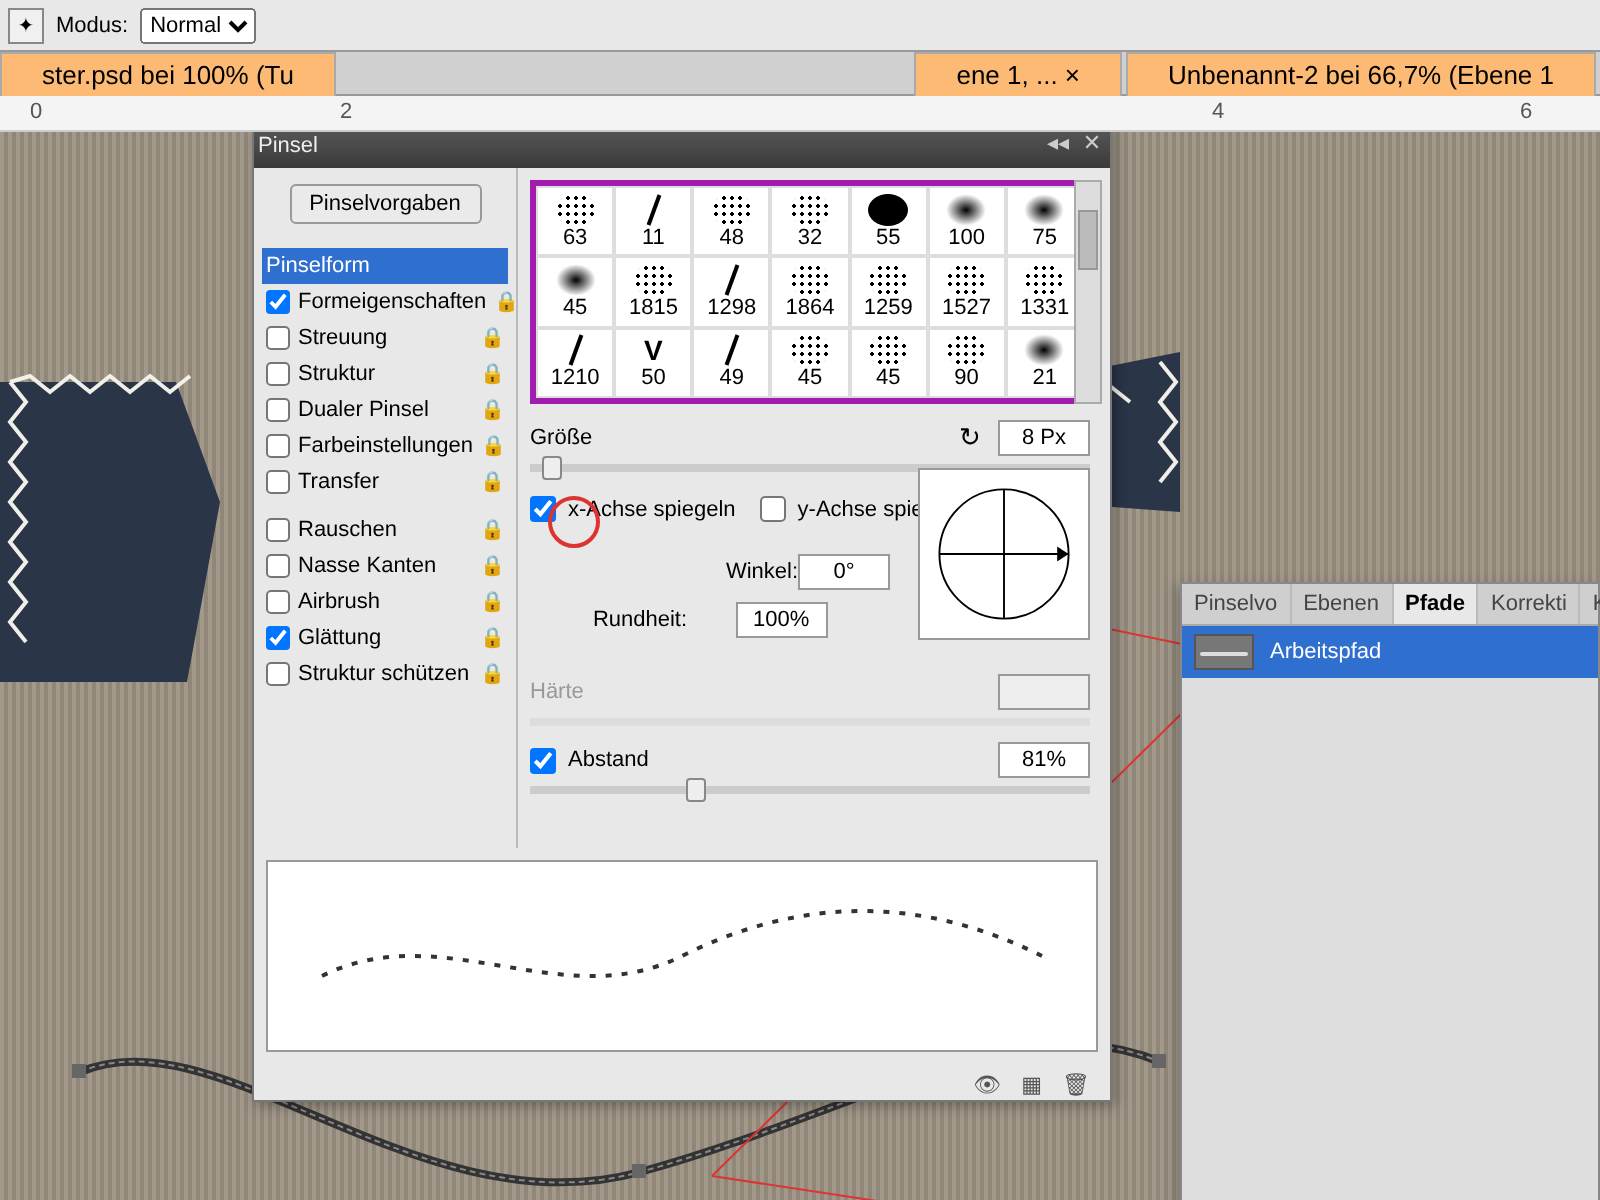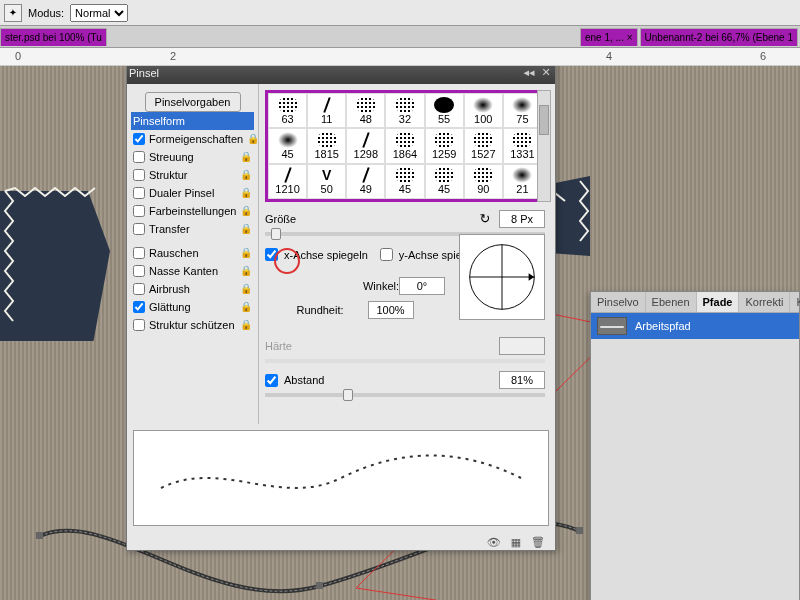--- a/index.html
+++ b/index.html
@@ -2,42 +2,42 @@
 <html><head>
 <meta charset="utf-8">
 <style>
 *{box-sizing:border-box;margin:0;padding:0;font-family:Tahoma,sans-serif;font-size:11px}
 body{background:#b8b8b8;width:800px;height:600px;overflow:hidden;position:relative}
 .topbar{height:26px;background:#e8e8e8;border-bottom:1px solid #999;display:flex;align-items:center;padding:0 4px;gap:6px}
 .topbar .icon{width:18px;height:18px;border:1px solid #888;background:#f0f0f0;display:flex;align-items:center;justify-content:center;font-size:10px}
 .topbar select{height:18px;font-size:11px}
 .topbar label{font-size:11px}
 .tabbar{height:22px;background:#d0d0d0;display:flex;align-items:center;border-bottom:1px solid #999}
-.tabbar .tab{padding:3px 4px;background:#a21caf;border:1px solid #aaa;border-bottom:none;margin-right:2px;font-size:10px}
+.tabbar .tab{padding:3px 20px;background:#fdba74;border:1px solid #aaa;border-bottom:none;margin-right:2px;font-size:13px}
 .tabbar .spacer{flex:1}
 .ruler{height:18px;background:#f4f4f4;border-bottom:1px solid #ccc;position:relative;font-size:9px;color:#555;display:flex}
 .ruler span{position:absolute;top:2px}
 .canvas{position:relative;width:800px;height:534px;background:#9b9284;overflow:hidden}
 .knit{position:absolute;inset:0;background:
 repeating-linear-gradient(90deg,#a39a8c 0 2px,#8f8678 2px 4px),
 repeating-linear-gradient(0deg,rgba(0,0,0,.08) 0 2px,transparent 2px 6px);
 opacity:.9}
 .patch{position:absolute;background:#2a3548;border:4px solid transparent}
 .patch.left{width:110px;height:150px;left:0;top:125px;clip-path:polygon(0 0,80% 0,100% 40%,85% 100%,0 100%)}
 .patch.right{position:absolute;left:470px;top:110px;width:120px;height:80px;clip-path:polygon(0 30%,100% 0,100% 100%,10% 90%)}
 .zigzag{position:absolute;stroke:#f0f0e8;stroke-width:2;fill:none}
 .stitch-path{position:absolute;left:30px;top:430px;width:560px;height:120px;pointer-events:none}
 .selection-outline{stroke:#888;stroke-width:1;stroke-dasharray:3 2;fill:none}
 .brush-panel{position:absolute;left:126px;top:-5px;width:430px;height:490px;background:#e8e8e8;border:1px solid #777;box-shadow:2px 2px 6px rgba(0,0,0,.3)}
 .panel-titlebar{height:22px;background:linear-gradient(#5a5a5a,#3a3a3a);color:#eee;display:flex;align-items:center;padding:0 2px;font-size:11px}
 .panel-titlebar .title{flex:1}
 .panel-titlebar .winbtn{width:14px;height:14px;margin-left:3px;color:#ccc;text-align:center;line-height:12px;cursor:pointer}
 .panel-body{display:flex;height:340px}
 .panel-side{width:132px;background:#e8e8e8;border-right:1px solid #bbb;padding:4px}
-.preset-btn{display:block;width:96px;margin:4px auto 0;padding:3px 6px;background:#eaeaea;border:1px solid #999;border-radius:3px;text-align:center}
+.preset-btn{display:block;width:96px;margin:4px auto 12px;padding:3px 6px;background:#eaeaea;border:1px solid #999;border-radius:3px;text-align:center}
 .opt{display:flex;align-items:center;height:18px;padding:1px 2px;gap:4px}
 .opt.sel{background:#2f6fd0;color:#fff}
 .opt input[type=checkbox]{width:12px;height:12px}
 .opt .lock{margin-left:auto;width:12px;height:12px;color:#777;font-size:10px}
 .opt-divider{height:6px}
 .panel-main{flex:1;padding:6px 10px 6px 6px;background:#e8e8e8;position:relative}
 .thumbs{border:3px solid #a21caf;background:#fff;display:grid;grid-template-columns:repeat(7,1fr);gap:0;height:112px;overflow:hidden}
 .thumb{border:1px solid #ddd;display:flex;flex-direction:column;align-items:center;justify-content:center;font-size:9px;padding:1px}
 .thumb .shape{width:20px;height:16px;background:#000;border-radius:50%}
 .thumb.s-speck .shape{background:radial-gradient(#000 30%,transparent 31%) 0 0/4px 4px}

